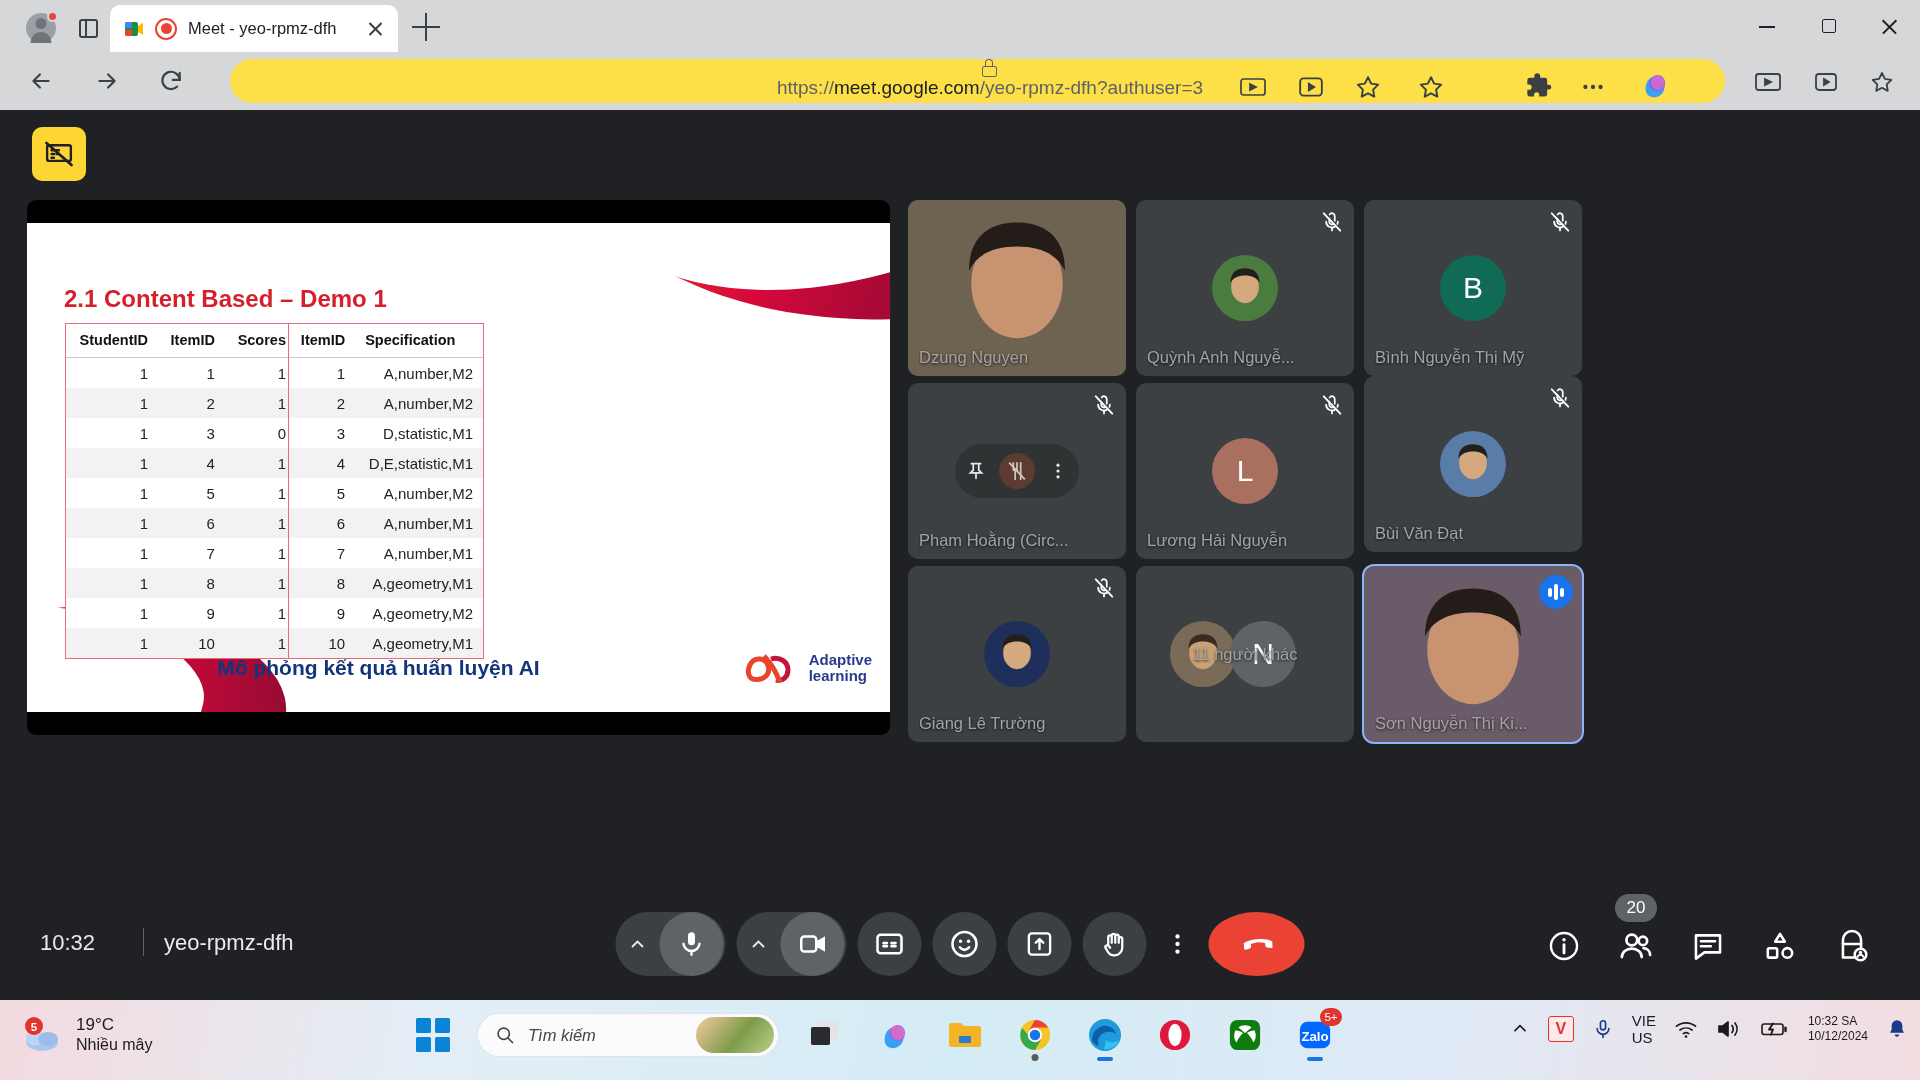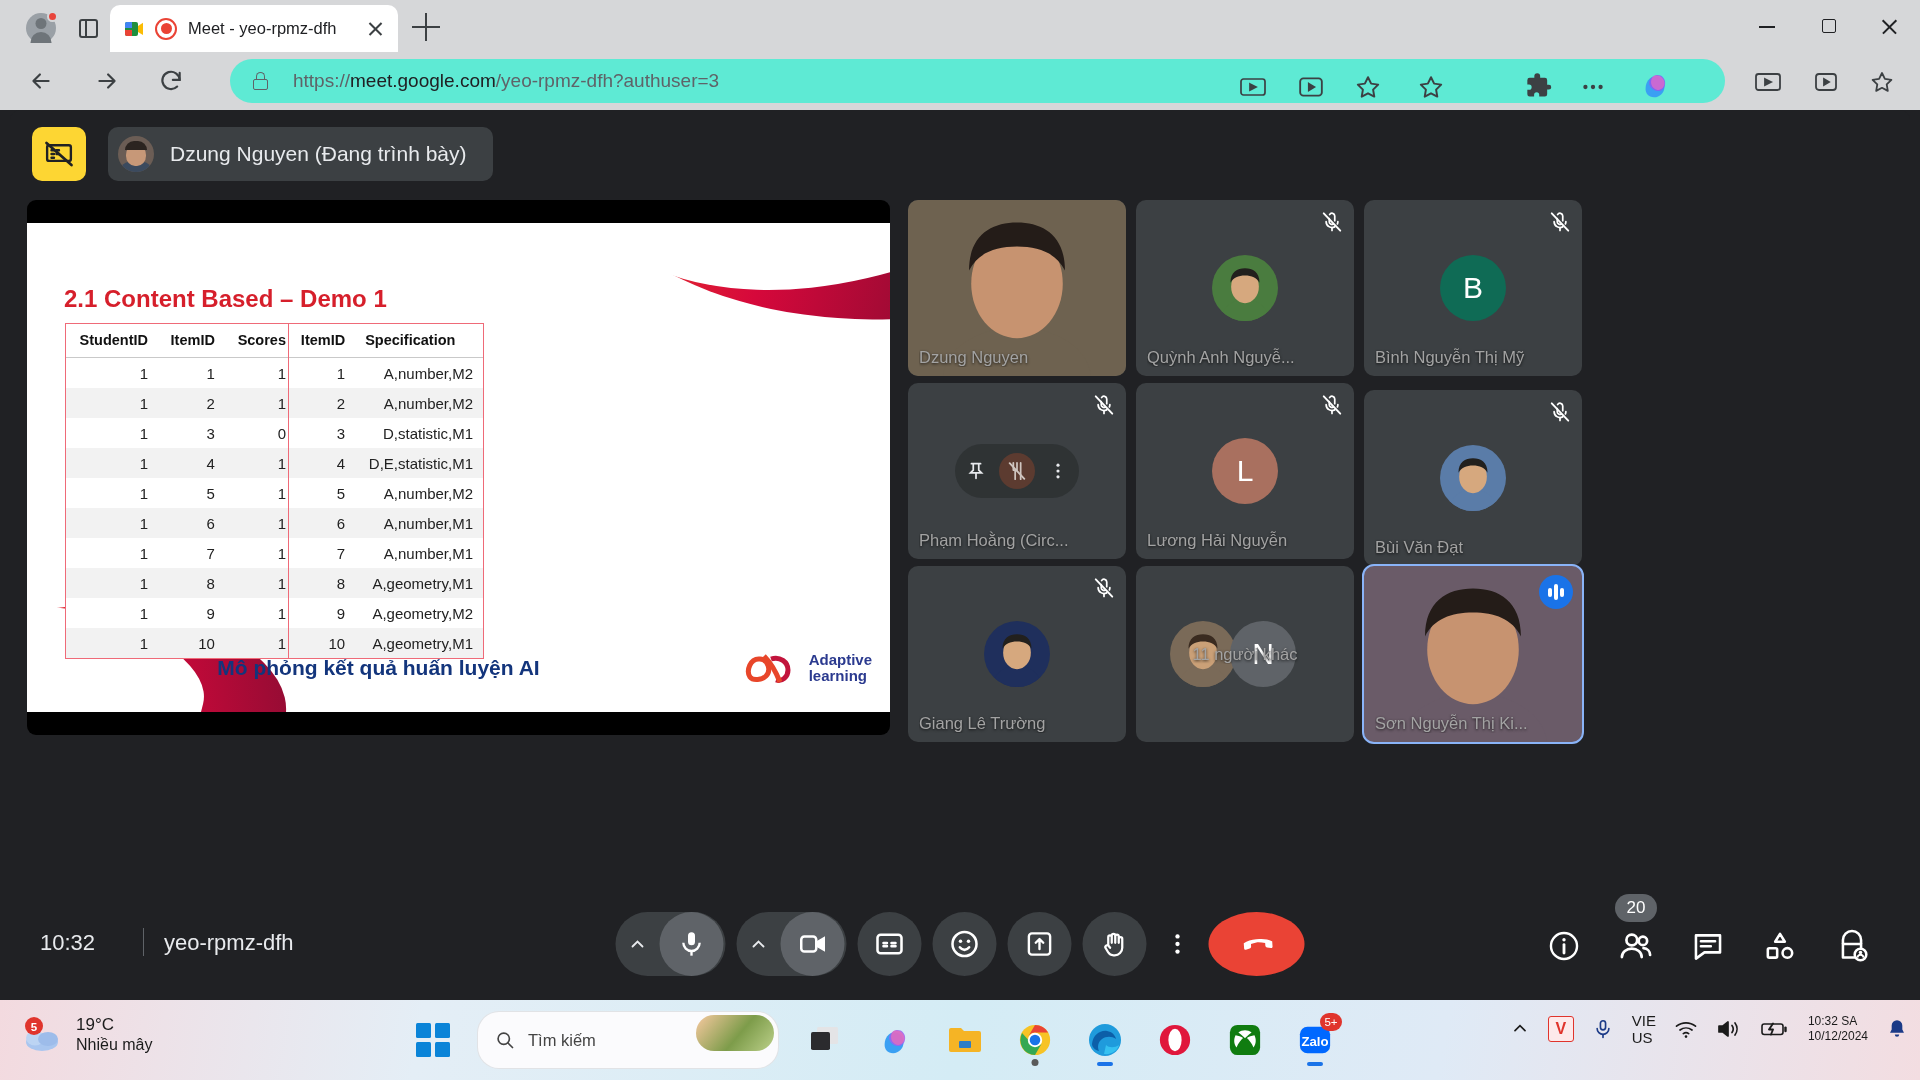--- a/index.html
+++ b/index.html
@@ -43,22 +43,22 @@
   .newtab::before, .newtab::after { content:""; position:absolute; background:#3c4043; }
   .newtab::before { left:0; top:13px; width:28px; height:2.2px; }
   .newtab::after { left:13px; top:0; width:2.2px; height:28px; }
 
   .winctl { position:absolute; top:0; height:52px; display:flex; align-items:center; justify-content:center; width:62px; }
   .winmin { right:122px; } .winmax { right:60px; } .winclose { right:0; }
   .winctl .g { position:relative; width:16px; height:16px; }
 
   .toolbar { position:absolute; left:0; top:52px; width:1920px; height:58px; background:#d6d7d9; }
   .nav-ico { position:absolute; top:10px; width:38px; height:38px; display:flex; align-items:center; justify-content:center; }
-  .omnibox { position:absolute; left:230px; top:7px; width:1495px; height:44px; background:#5eead4;
-     border-radius:22px; display:flex; align-items:center; }
+  .omnibox { position:absolute; left:230px; top:7px; width:1495px; height:44px; background:#fde047;
+     border-radius:22px; display:flex; align-items:center;flex-direction:column; }
   .lock { margin-left:23px; width:15px; height:18px; position:relative; flex:none; }
   .lock .body { position:absolute; bottom:0; width:15px; height:11px; border:1.8px solid #5f6368; border-radius:2px; }
   .lock .shackle { position:absolute; left:3.2px; top:0; width:8.5px; height:8px;
      border:1.8px solid #5f6368; border-bottom:none; border-radius:5px 5px 0 0; }
   .url { margin-left:25px; font-size:19px; color:#5f6368; white-space:nowrap; }
   .url b { color:#202124; font-weight:400; }
   .tb-ico { position:absolute; top:10px; width:40px; height:40px; display:flex; align-items:center; justify-content:center; }
 
   
   .meet { position:absolute; left:10px; top:110px; width:1900px; height:890px; background:#202124;
@@ -162,22 +162,22 @@
   
   .taskbar { position:absolute; left:0; bottom:0; width:1920px; height:80px;
      background:linear-gradient(100deg,#f3dadf 0%,#e4eef6 22%,#d4ecf5 50%,#dfeaf6 75%,#f3dde1 100%); }
   .weather { position:absolute; left:20px; top:14px; display:flex; align-items:center; gap:12px; }
   .wicon { width:44px; height:40px; position:relative; }
   .wtext { line-height:1.25; }
   .wtemp { font-size:17px; color:#1b1b1b; } .wdesc { font-size:16px; color:#1b1b1b; }
   .tb-center { position:absolute; left:416px; top:12px; display:flex; align-items:center; gap:10px; }
   .winlogo { width:34px; height:34px; display:grid; grid-template-columns:1fr 1fr; grid-gap:3.5px; }
   .winlogo i { background:#0a84d8; border-radius:1.5px; display:block; }
-  .searchbox { margin-left:18px; width:300px; height:56px; background:#fbfbfd; border-radius:21px;
-     display:flex; align-items:center; position:relative; box-shadow:0 0 0 1px #e1e3e6; overflow:hidden; }
+  .searchbox { margin-left:18px; width:300px; height:42px; background:#fbfbfd; border-radius:21px;
+     display:flex; align-items:center; position:relative; box-shadow:0 0 0 1px #e1e3e6; overflow:hidden;font-style:italic; }
   .searchbox .sq { margin-left:17px; }
   .searchbox .sph { margin-left:13px; font-size:16.5px; color:#444; }
   .search-thumb { position:absolute; right:4px; top:3px; width:78px; height:36px; border-radius:18px;
      background:linear-gradient(130deg,#f8c9a0,#7d9c4a 55%,#bcd08a); }
   .tbapp { width:46px; height:46px; margin-left:14px; display:flex; align-items:center;
      justify-content:center; position:relative; }
   .tbapp .dot { position:absolute; bottom:-3px; left:50%; transform:translateX(-50%);
      width:7px; height:7px; border-radius:50%; background:#5a5a5a; }
   .tbapp .dot.blue { width:16px; height:4px; border-radius:2px; background:#1a73e8; }
   .sys-tray { position:absolute; right:12px; top:12px; display:flex; align-items:center; gap:18px; }
@@ -330,28 +330,20 @@
 
   <div class="meet">
 
     <div class="present-bar">
       <div class="stop-present">
         <svg width="30" height="30" viewBox="0 0 24 24" fill="none" stroke="#202124" stroke-width="1.9">
           <rect x="2.5" y="5" width="19" height="12.5" rx="1.6"></rect>
           <path d="M6 9h2M10 9h2M6 12h2M10 12h2M6 15h2" stroke-linecap="round"></path>
           <path d="M2 3.2l20 17.6" stroke-width="2.2" stroke-linecap="round"></path>
         </svg>
-      </div>
-      <div class="pres-chip">
-        <div class="pres-avatar">
-          <div class="bd"></div>
-            <div class="fc"></div>
-            <div class="hr"></div>
-        </div>
-        <div class="pres-name">Dzung Nguyen (Đang trình bày)</div>
       </div>
     </div>
 
     <div class="stage">
       <div class="slide">
         <div class="slide-swoosh-tr"></div>
         <div class="slide-swoosh-tr2"></div>
         <div class="slide-swoosh-bl"></div>
         <div class="slide-swoosh-bl2"></div>
 
@@ -569,21 +561,21 @@
             <svg width="22" height="22" viewBox="0 0 24 24" fill="none" stroke="#fff" stroke-width="1.9" stroke-linecap="round">
               <path d="M15 10.5V5.4a3 3 0 00-5.6-1.5"></path>
               <path d="M9 8.4v3.2a3 3 0 004.6 2.6"></path>
               <path d="M5.6 11.6a6.4 6.4 0 009.3 5.7M18.4 11.6c0 .9-.2 1.7-.5 2.5"></path>
               <path d="M12 18.2v3"></path>
               <path d="M3 2.6l18 18.8" stroke-width="2.1"></path>
             </svg>
           </div>
           <div class="tile-name">Lương Hải Nguyễn</div>
         </div>
-        <div class="tile" style="left: 456px; top: 190px;">
+        <div class="tile" style="left: 456px; top: 176px;">
           <div class="photo"><svg viewBox="0 0 100 100" preserveAspectRatio="xMidYMid slice" width="100%" height="100%">
               <rect width="100" height="100" fill="#5a7ca8"></rect>
               <ellipse cx="50" cy="92" rx="34" ry="24" fill="#5a7ca8"></ellipse>
               <ellipse cx="50" cy="48" rx="21" ry="25" fill="#d6a87e"></ellipse>
               <path d="M28 42c0-16 10-22 22-22s22 6 22 22c-4-8-12-11-22-11s-18 3-22 11z" fill="#22201d"></path>
             </svg></div>
           <div class="mic-off">
             <svg width="22" height="22" viewBox="0 0 24 24" fill="none" stroke="#fff" stroke-width="1.9" stroke-linecap="round">
               <path d="M15 10.5V5.4a3 3 0 00-5.6-1.5"></path>
               <path d="M9 8.4v3.2a3 3 0 004.6 2.6"></path>

